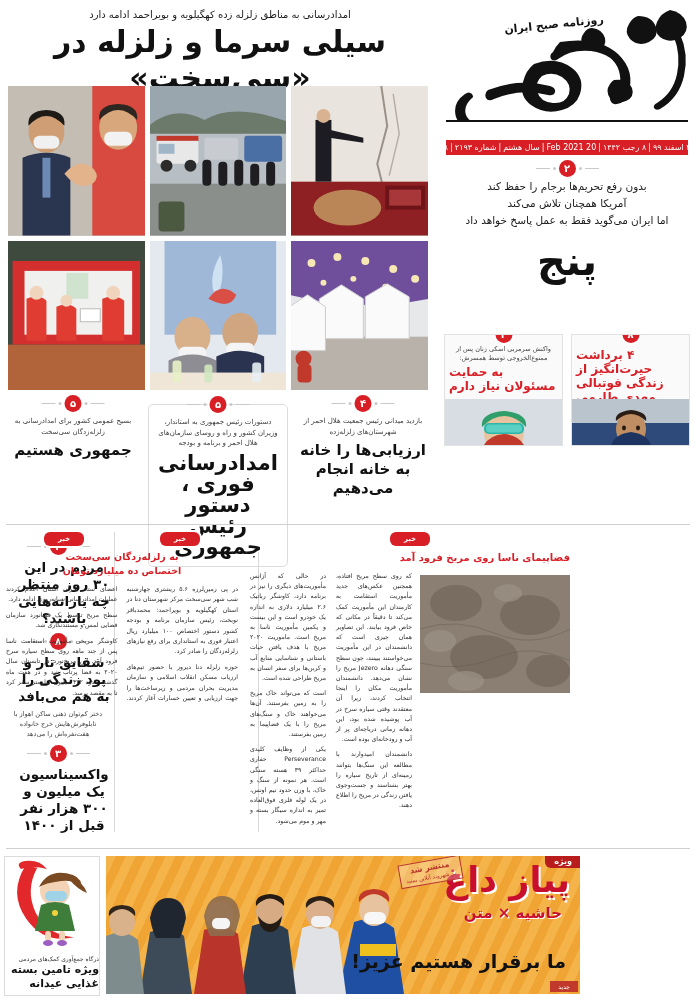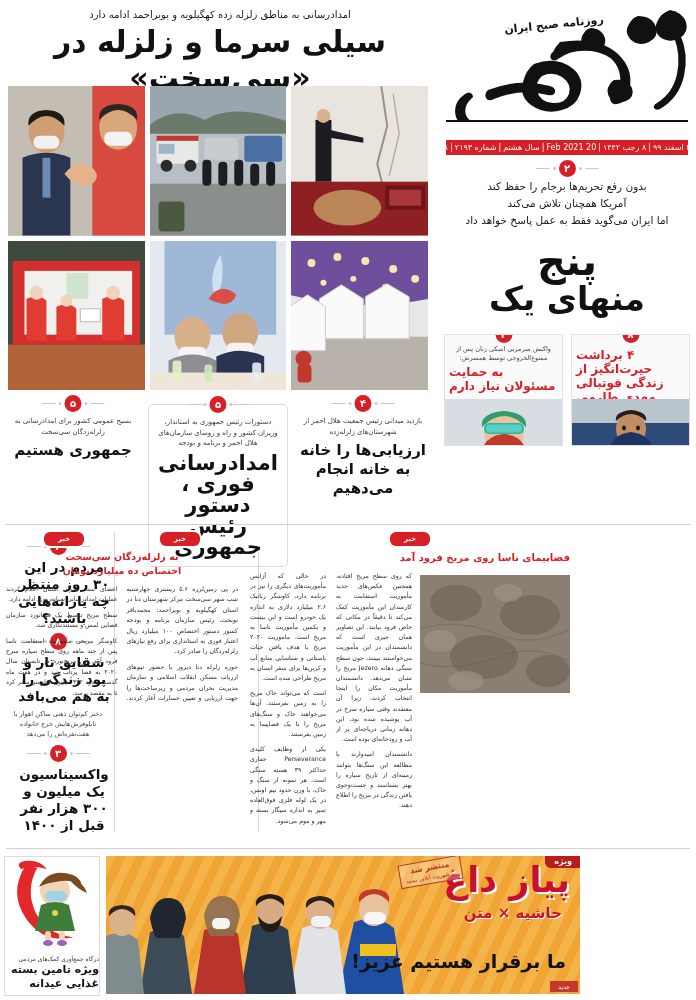--- a/index.html
+++ b/index.html
@@ -232,21 +232,20 @@
         <span class="dash"></span>
       </div>
     </div>
   </div>
 
   <div class="rt-lead">
     <div class="kick">بدون رفع تحریم‌ها برجام را حفظ کند</div>
     <div class="kick">آمریکا همچنان تلاش می‌کند</div>
     <div class="kick">اما ایران می‌گوید فقط به عمل پاسخ خواهد داد</div>
     <div class="big">پنج</div>
-    <div class="big2">منهای یک</div>
   </div>
 
   <div class="teasers">
 
     <div class="tcard">
       <div class="tbadge">
         <div class="pbadge">
           <span class="dash"></span>
           <span class="circ">۸</span>
           <span class="dash"></span>

